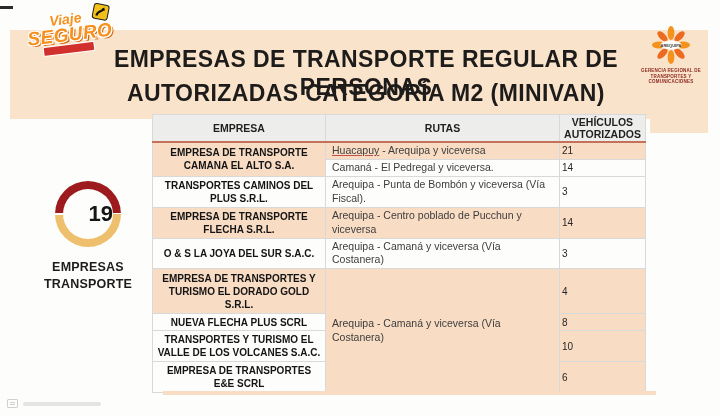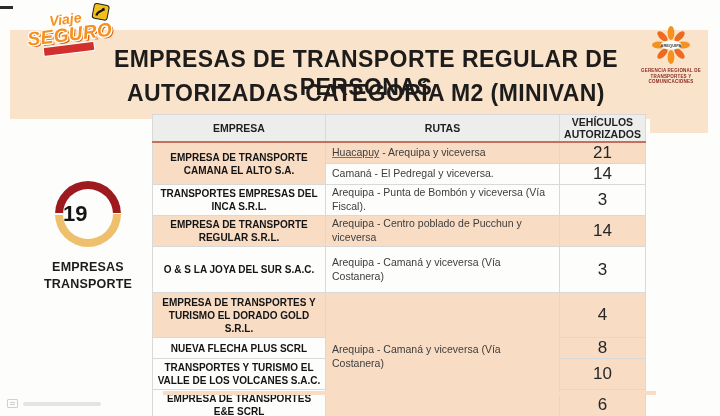--- a/index.html
+++ b/index.html
@@ -32,35 +32,35 @@
     border:1px solid #1d1d1d; border-radius:3px; transform:rotate(18deg); }
 
   
   .grtc { position:absolute; left:640px; top:26px; width:62px; text-align:center; }
   .grtc .caption { font-size:4.5px; font-weight:700; color:#8a271d; line-height:1.25; letter-spacing:.2px; }
 
   
   .donut { position:absolute; left:55px; top:181px; width:66px; height:66px; border-radius:50%;
     background:conic-gradient(from 90deg, #eec06d 0 178deg, #fdfdfb 178deg 182deg, #9d1b1e 182deg 358deg, #fdfdfb 358deg 360deg); }
   .donut .hole { position:absolute; inset:8px; border-radius:50%; background:#fdfdfb;
-    display:flex; align-items:center; justify-content:flex-start; }
+    display:flex; align-items:center; justify-content:flex-end; }
   .donut .num { font-size:22px; font-weight:800; color:#151515; }
   .summary-label { position:absolute; left:23px; top:259px; width:130px; text-align:center;
     font-size:12.5px; font-weight:800; color:#1d1c1a; line-height:1.35; letter-spacing:.2px; }
 
   
   table.auth { position:absolute; left:152px; top:114px; border-collapse:collapse; table-layout:fixed;
     width:493px; background:#fdfdfb; }
   table.auth td, table.auth th { border:1px solid #d9d9d9; vertical-align:middle; overflow:hidden; }
   table.auth th { background:#edeeeb; font-size:10.5px; font-weight:700; color:#1f1f1f;
     text-align:center; height:27px; line-height:1.15; border-bottom:2px solid #c5705a; padding:1px 4px; }
   td.company { font-size:10px; font-weight:700; color:#141414; text-align:center; padding:1px 4px; line-height:1.3; }
   td.route { font-size:10.5px; color:#3d3d3d; text-align:left; padding:1px 6px; line-height:1.3; }
-  td.veh { font-size:17px; color:#262626; text-align:center; padding:0 2px; }
-  tr.h17 { height:17px; } tr.h30 { height:46px; } tr.h31 { height:31px; } tr.h45 { height:45px;padding-left:14px; }
+  td.veh { font-size:10px; color:#262626; text-align:left; padding:0 2px; }
+  tr.h17 { height:17px; } tr.h30 { height:30px; } tr.h31 { height:31px; } tr.h45 { height:45px;padding-left:14px; }
   .peach { background:#f8dcc4; }
   .hl-word { text-decoration:underline; text-decoration-color:#c0504d; }
   .table-footer-strip { position:absolute; left:163px; top:391px; width:493px; height:4px; background:#f8dcc4; }
 
   
   .watermark { position:absolute; left:7px; top:399px; display:flex; align-items:center; gap:5px; opacity:.45; }
   .wm-icon { width:11px; height:9px; border:1px solid #9a9a9a; border-radius:1px; position:relative; }
   .wm-icon::after { content:""; position:absolute; left:2px; top:2px; right:2px; height:1px; background:#9a9a9a;
     box-shadow:0 2px 0 #9a9a9a; }
   .wm-text { width:78px; height:4px; background:#c7c7c7; border-radius:2px; }
@@ -140,26 +140,26 @@
       <tr class="h17">
         <td class="company peach" rowspan="2">EMPRESA DE TRANSPORTE CAMANA EL ALTO S.A.</td>
         <td class="route peach"><span class="hl-word">Huacapuy</span><span> - Arequipa y viceversa</span></td>
         <td class="veh peach">21</td>
       </tr>
       <tr class="h17">
         <td class="route">Camaná - El Pedregal y viceversa.</td>
         <td class="veh">14</td>
       </tr>
       <tr class="h31">
-        <td class="company">TRANSPORTES EMPRESAS DEL INCA S.R.L.</td>
+        <td class="company">TRANSPORTES CAMINOS DEL PLUS S.R.L.</td>
         <td class="route">Arequipa - Punta de Bombón y viceversa (Vía Fiscal).</td>
         <td class="veh">3</td>
       </tr>
       <tr class="h31">
-        <td class="company peach">EMPRESA DE TRANSPORTE REGULAR S.R.L.</td>
+        <td class="company peach">EMPRESA DE TRANSPORTE FLECHA S.R.L.</td>
         <td class="route peach">Arequipa - Centro poblado de Pucchun y viceversa</td>
         <td class="veh peach">14</td>
       </tr>
       <tr class="h30">
         <td class="company">O &amp; S LA JOYA DEL SUR S.A.C.</td>
         <td class="route">Arequipa - Camaná y viceversa (Vía Costanera)</td>
         <td class="veh">3</td>
       </tr>
       <tr class="h45">
         <td class="company peach">EMPRESA DE TRANSPORTES Y TURISMO EL DORADO GOLD S.R.L.</td>

